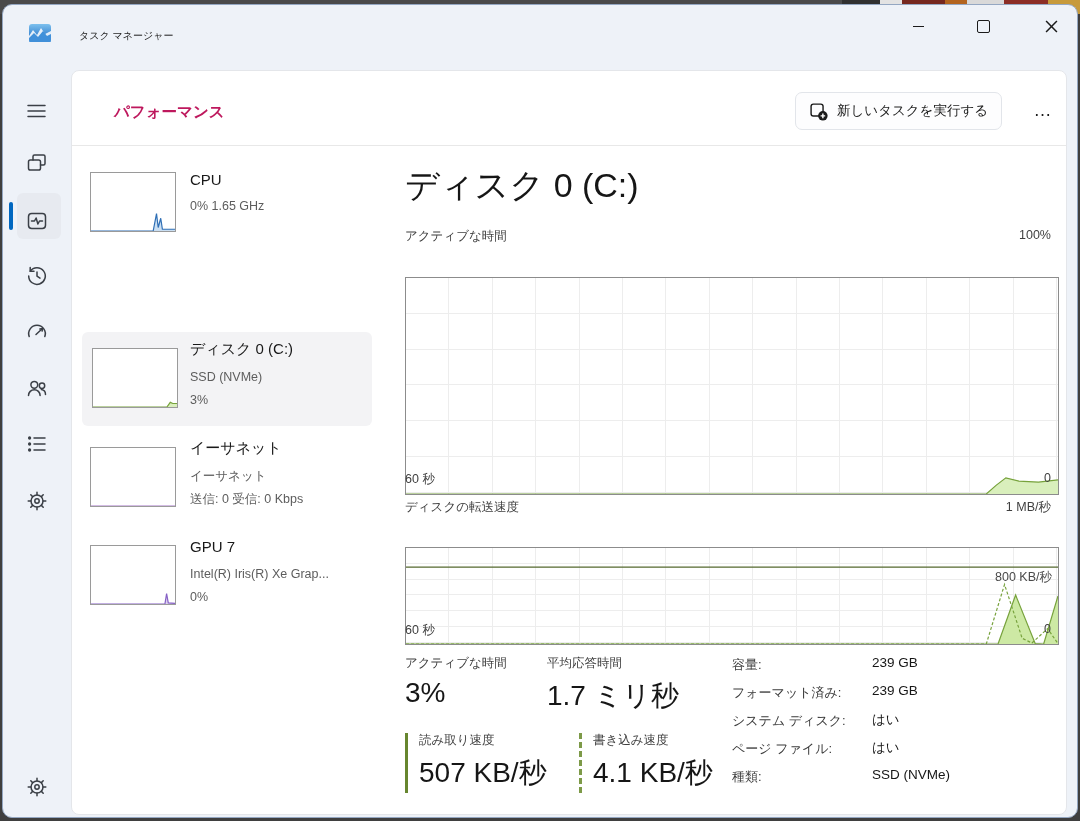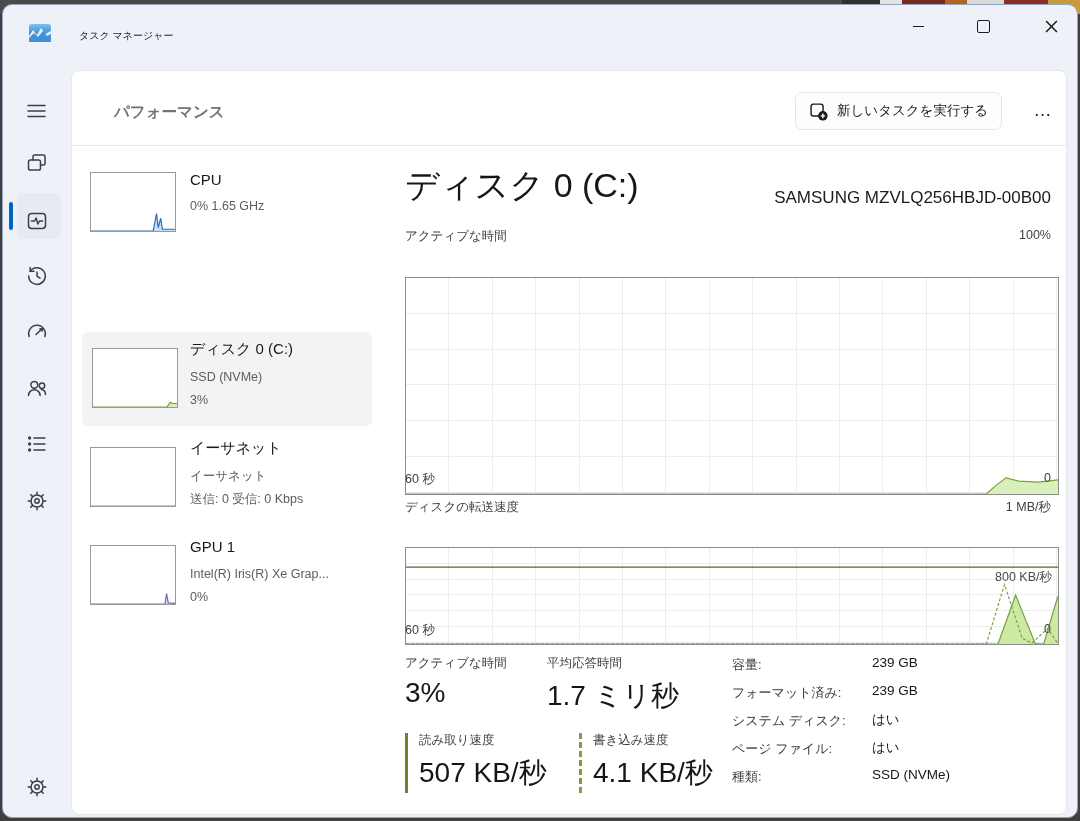--- a/index.html
+++ b/index.html
@@ -17,21 +17,21 @@
   .max-glyph{width:11px;height:11px;border:1.4px solid #1b1b1b;border-radius:2px;}
   
   .rail-icon{width:24px;height:24px;left:22px;}
   .rail-icon svg{width:24px;height:24px;stroke:#3a3f46;fill:none;stroke-width:1.5;stroke-linecap:round;stroke-linejoin:round;}
   .nav-selected-bg{left:14px;top:188px;width:44px;height:46px;border-radius:6px;background:#e7eaf0;}
   .nav-pill{left:6px;top:197px;width:4px;height:28px;border-radius:2px;}
   
   .panel{position:absolute;left:68px;top:65px;right:10px;bottom:2px;background:#ffffff;
     border:1px solid #e4e6ea;border-radius:8px;}
   .panel-divider{left:0;right:0;top:74px;height:1px;background:#e8e8e8;}
-  .page-title{left:42px;top:31px;font-size:15.5px;font-weight:700;color:#737373;}
+  .page-title{left:42px;top:31px;font-size:15.5px;font-weight:700;color:#be185d;}
   .run-task-btn{left:723px;top:21px;height:36px;display:inline-flex;align-items:center;gap:9px;
     padding:0 13px;background:#fdfdfe;border:1px solid #e2e5ea;border-radius:7px;font-size:13.5px;color:#1b1b1b;}
   .run-task-btn svg{width:19px;height:19px;}
   .more-btn{left:952px;top:21px;width:38px;height:36px;display:flex;align-items:center;justify-content:center;
     font-size:18px;letter-spacing:1px;color:#1b1b1b;border-radius:5px;}
   
   .mini{background:#fff;border:1px solid #9a9a9a;width:84px;height:58px;}
   .mini svg{position:absolute;inset:0;width:100%;height:100%;}
   .li-title{font-size:15px;color:#191919;}
   .li-sub{font-size:12.5px;color:#5d5d5d;}
@@ -211,27 +211,26 @@
       <div class="abs li-sub" style="left:118px;top:52px">送信: 0 受信: 0 Kbps</div>
     </div>
 
     <div class="abs" style="left:0;top:467px;width:300px;height:90px">
       <div class="abs mini" style="left:18px;top:7px">
         <svg viewBox="0 0 84 58" preserveAspectRatio="none">
             <polygon points="0,58 0,58 73.92,58 75.60000000000001,47.56 77.28,56.84 84,57.42 84,58" fill="#ded2f0"></polygon>
             <polyline points="0,58 73.92,58 75.60000000000001,47.56 77.28,56.84 84,57.42" fill="none" stroke="#8661c5" stroke-width="1.2" vector-effect="non-scaling-stroke"></polyline>
           </svg>
       </div>
-      <div class="abs li-title" style="left:118px;top:0px">GPU 1</div>
+      <div class="abs li-title" style="left:118px;top:0px">GPU 7</div>
       <div class="abs li-sub" style="left:118px;top:29px">Intel(R) Iris(R) Xe Grap...</div>
       <div class="abs li-sub" style="left:118px;top:52px">0%</div>
     </div>
 
     <div class="abs main-title">ディスク 0 (C:)</div>
-    <div class="abs device">SAMSUNG MZVLQ256HBJD-00B00</div>
 
     <div class="abs chart-label" style="left:333px;top:157px">アクティブな時間</div>
     <div class="abs chart-label" style="right:15px;top:157px">100%</div>
 
     <div class="abs chart grid1" style="left:333px;top:178px;width:652px;height:216px">
       <svg viewBox="0 0 652 214" preserveAspectRatio="none">
           <polygon points="0,214 0,214 580.28,214 590.0600000000001,205.44 599.84,197.95 612.88,201.16 632.4399999999999,202.23 652,200.09 652,214" fill="#d9efbc"></polygon>
           <polyline points="0,214 580.28,214 590.0600000000001,205.44 599.84,197.95 612.88,201.16 632.4399999999999,202.23 652,200.09" fill="none" stroke="#77a23c" stroke-width="1.2" vector-effect="non-scaling-stroke"></polyline>
         </svg>
     </div>

